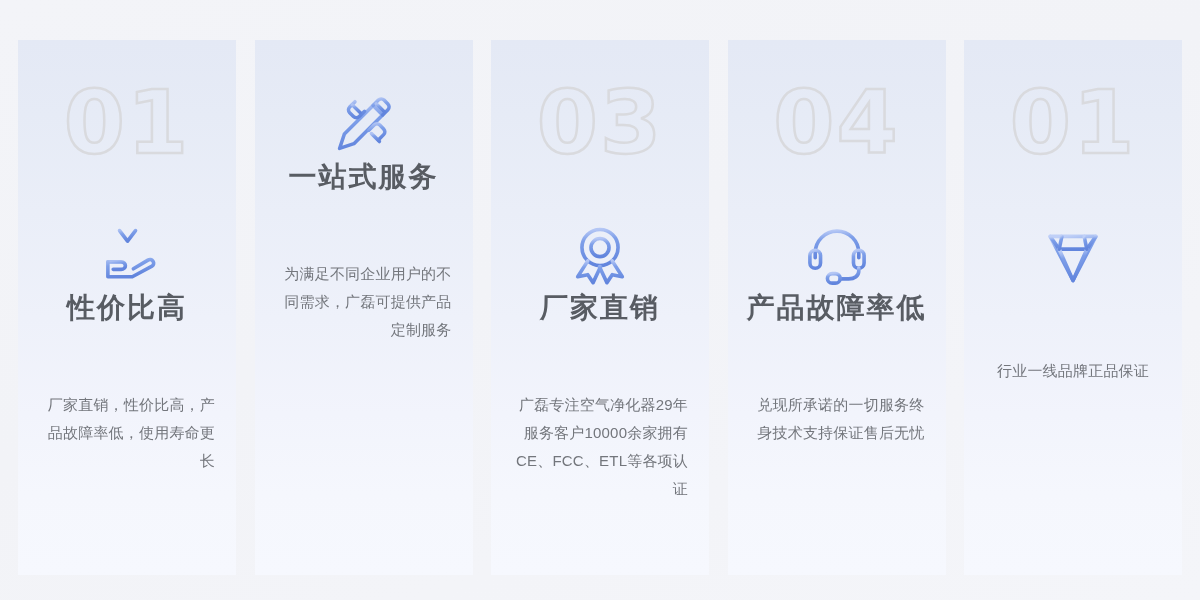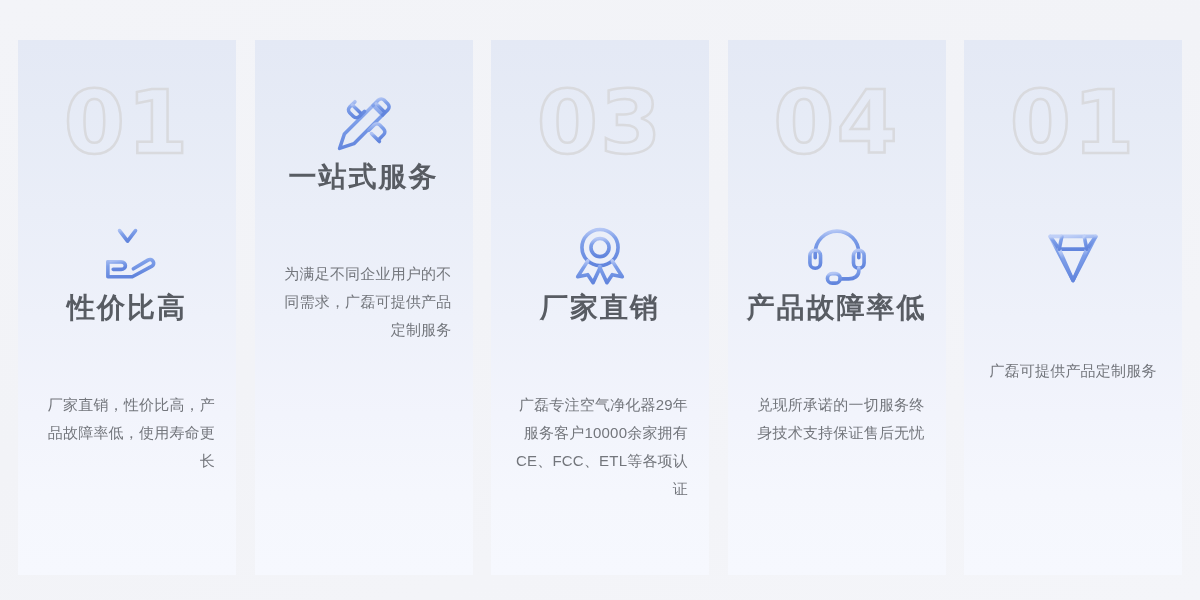--- a/index.html
+++ b/index.html
@@ -220,16 +220,16 @@
         <g stroke="url(#g5)" stroke-width="3.4" stroke-linecap="round" stroke-linejoin="round" fill="none">
           <path d="M10.5 14.5 H53.5 L32 56 Z"></path>
           <path d="M10.5 14.5 L19 26.5 H45 L53.5 14.5"></path>
           <path d="M19 26.5 L32 56 L45 26.5"></path>
           <path d="M21.5 14.5 L19 26.5"></path>
           <path d="M42.5 14.5 L45 26.5"></path>
           <path d="M32 14.5 V26.5"></path>
         </g>
       </svg>
     </div>
-    <div class="desc center">广磊可提供产品定制服务</div>
+    <div class="desc center">行业一线品牌正品保证</div>
   </div>
 
 </div>
 
 </body></html>

